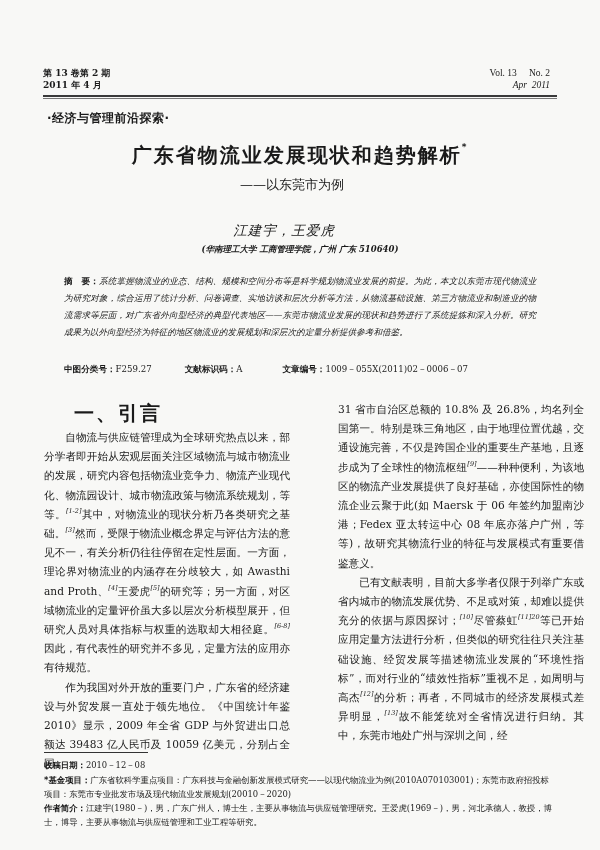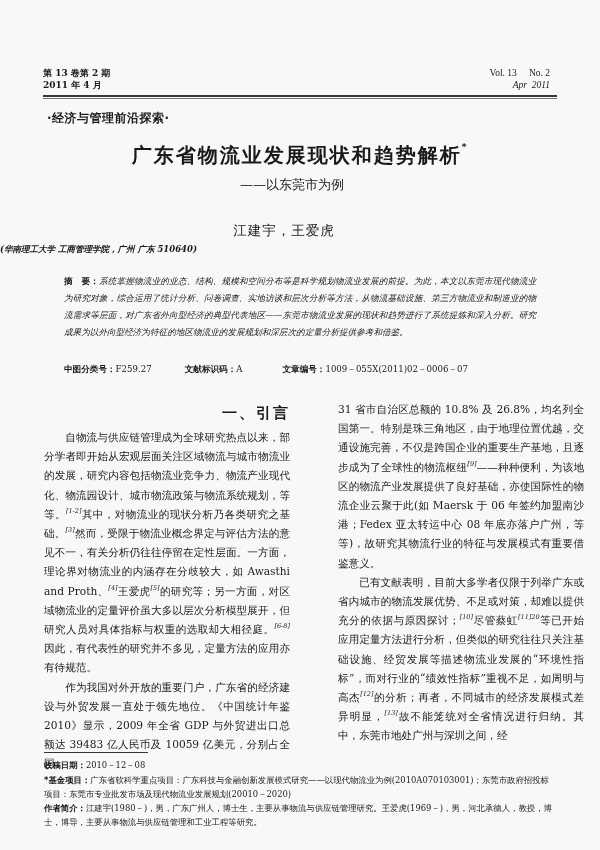--- a/index.html
+++ b/index.html
@@ -21,41 +21,41 @@
     .hdr-rule { position: absolute; left: 43px; right: 43px; top: 95px; height: 2px; background: #3a3a3a; }
     .hdr-rule2 { position: absolute; left: 43px; right: 43px; top: 98px; height: 1px; background: #777; }
 
     
     .section-tag { position: absolute; left: 47px; top: 110px; font-family: "DejaVu Sans", sans-serif; font-weight: bold; font-size: 12px; letter-spacing: 0.5px; }
 
     
     .title { position: absolute; left: 0; width: 600px; top: 142px; text-align: center; font-family: "DejaVu Sans", sans-serif; font-size: 20px; font-weight: bold; letter-spacing: 2px; }
     .title sup { font-size: 9px; vertical-align: top; position: relative; top: 0px; }
     .subtitle { position: absolute; left: 0; width: 524px; top: 176px; text-align: center; padding-left: 60px; font-size: 13px; }
-    .authors { position: absolute; left: 0; width: 568px; top: 222px; text-align: center; font-size: 13.5px; letter-spacing: 1px; }
-    .affil { position: absolute; left: 0; width: 600px; top: 244px; text-align: left; font-size: 8.5px; font-style: italic; font-weight: bold; }
+    .authors { position: absolute; left: 0; width: 568px; top: 222px; text-align: center; font-size: 13.5px; font-style: italic; letter-spacing: 1px; }
+    .affil { position: absolute; left: 0; width: 600px; top: 244px; text-align: center; font-size: 8.5px; font-style: italic; font-weight: bold; }
 
     
     .abstract { position: absolute; left: 64px; width: 472px; top: 273px; font-size: 8.6px; line-height: 17px; text-align: justify; }
     .abstract .lbl { font-weight: bold; font-family: Liberation Serif, serif; }
     .abstract .body { font-style: italic; }
     .kw { position: absolute; left: 64px; width: 472px; top: 347px; font-size: 8.6px; line-height: 14px; }
     .kw .lbl { font-weight: bold; font-family: "DejaVu Sans", sans-serif; }
     .kw .vals { font-style: italic; }
     .clsrow { position: absolute; left: 64px; top: 362px; font-size: 8.6px; line-height: 14px; white-space: nowrap; }
     .clsrow .lbl { font-weight: bold; font-family: "DejaVu Sans", sans-serif; }
     .clsrow .item { display: inline-block; }
     .clsrow .item1 { width: 118px; }
     .clsrow .item2 { width: 95px; }
 
     
     .col { position: absolute; top: 400px; font-size: 10.6px; line-height: 19.2px; text-align: justify; }
     .col-left { left: 44px; width: 246px; }
     .col-right { left: 310px; width: 246px; margin-left: 28px; }
-    .sec-head { text-align: right; font-family: "DejaVu Sans", sans-serif; font-weight: bold; font-size: 15px; line-height: 26px; margin-bottom: 2px; letter-spacing: 2px; padding-left: 30px; }
+    .sec-head { text-align: left; font-family: "DejaVu Sans", sans-serif; font-weight: bold; font-size: 20px; line-height: 26px; margin-bottom: 2px; letter-spacing: 2px; padding-left: 30px; }
     .para { text-indent: 2em; }
     .para.noindent { text-indent: 0; }
     .para sup { font-size: 6.5px; vertical-align: super; line-height: 0; font-style: italic; }
 
     
     .fn-rule { position: absolute; left: 44px; top: 752px; width: 104px; height: 1px; background: #333; }
     .footnotes { position: absolute; left: 44px; width: 510px; top: 758px; font-size: 8.4px; line-height: 14px; }
     .footnotes .lbl { font-weight: bold; font-family: "DejaVu Sans", sans-serif; }
     .footnotes .fn { }
     .footnotes .fn-rcv { margin-bottom: 1px; }

